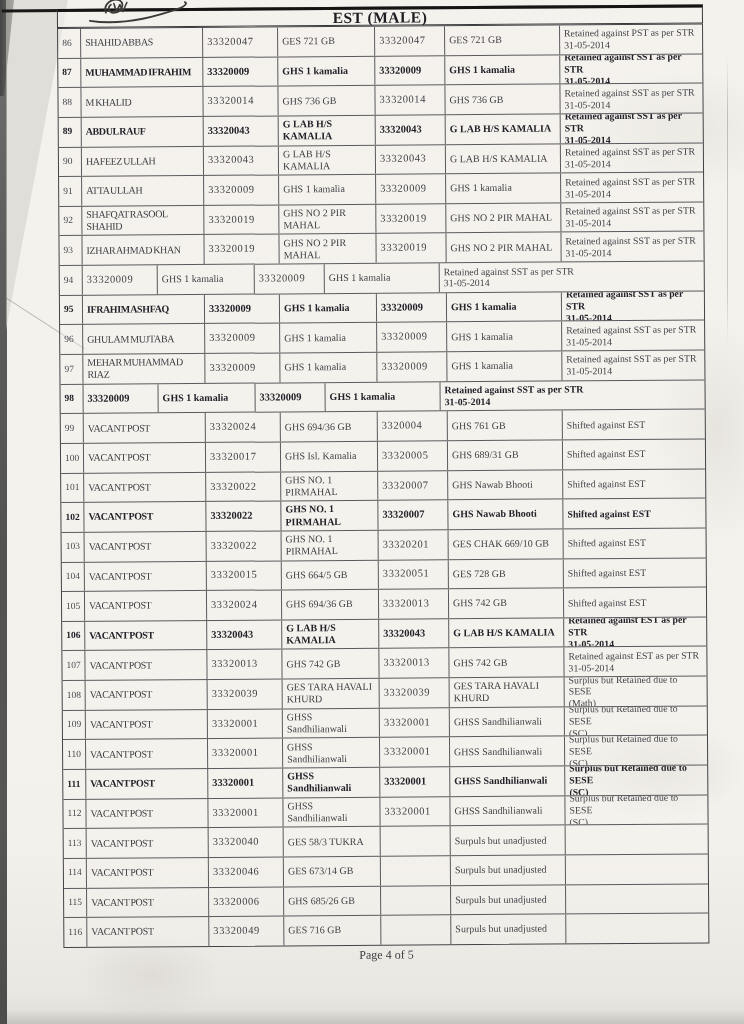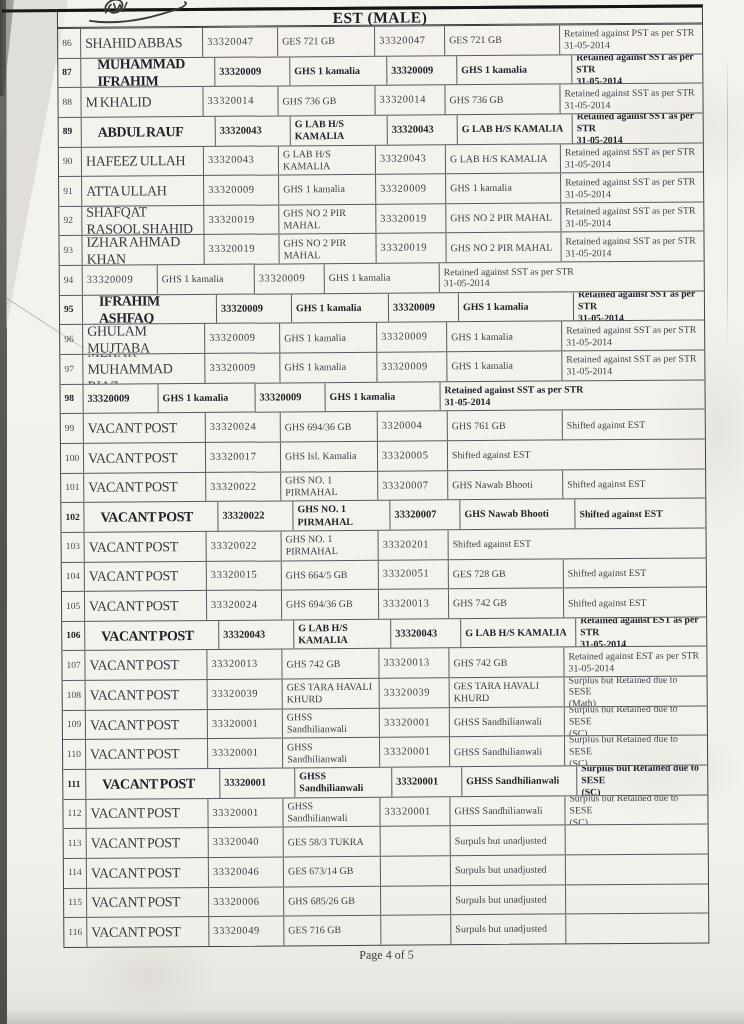--- a/index.html
+++ b/index.html
@@ -46,28 +46,28 @@
   .table{position:absolute;left:57px;top:28px;width:646px;height:920px;
     border:1.4px solid #434347;box-sizing:border-box;display:flex;flex-direction:column;
     background:rgba(246,244,239,.35);}
   .row{flex:1;display:flex;border-bottom:1px solid #5a5a5e;min-height:0;}
   .row:last-child{border-bottom:none;}
   .cell{border-right:1px solid #5a5a5e;box-sizing:border-box;
     padding:1px 4px;display:flex;align-items:center;
     font-size:10px;line-height:1.22;white-space:pre-line;overflow:hidden;}
   .cell:last-child{border-right:none;}
   .c0{width:23px;justify-content:flex-start;font-size:9.5px;color:#4a4950;text-align:right;}
-  .c1{width:122px;font-size:14px;letter-spacing:-.35px;word-spacing:-1px;color:#3c3b42;}
+  .c1{width:122px;font-size:10px;letter-spacing:-.35px;word-spacing:-1px;color:#3c3b42;}
   .c2{width:75px;letter-spacing:.55px;font-size:10.5px;}
   .c3{width:97px;}
   .c4{width:70px;letter-spacing:.55px;font-size:10.5px;}
   .c5{width:115px;}
   .c6{flex:1;font-size:9.8px;color:#45444b;}
   .row.em .cell{color:#23222a;font-weight:bold;letter-spacing:0;}
-  .row.em .c1{letter-spacing:-.4px;margin-left:12px;}
+  .row.em .c1{letter-spacing:-.4px;}
 
   .footer{position:absolute;left:57px;top:950px;width:646px;text-align:center;
     font-size:12px;color:#3d3c42;}
 </style>
 </head>
 <body>
 
 <div class="scan">
   <div class="edge-strip-left"></div>
   <div class="edge-top-wedge"></div>
@@ -227,20 +227,21 @@
             <div class="cell c4">3320004</div>
             <div class="cell c5">GHS 761 GB</div>
             <div class="cell c6">Shifted against EST</div>
           </div>
           <div class="row">
             <div class="cell c0">100</div>
             <div class="cell c1">VACANT POST</div>
             <div class="cell c2">33320017</div>
             <div class="cell c3">GHS Isl. Kamalia</div>
             <div class="cell c4">33320005</div>
+            <div class="cell c5">GHS 689/31 GB</div>
             <div class="cell c6">Shifted against EST</div>
           </div>
           <div class="row">
             <div class="cell c0">101</div>
             <div class="cell c1">VACANT POST</div>
             <div class="cell c2">33320022</div>
             <div class="cell c3">GHS NO. 1
 PIRMAHAL</div>
             <div class="cell c4">33320007</div>
             <div class="cell c5">GHS Nawab Bhooti</div>
@@ -256,20 +257,21 @@
             <div class="cell c5">GHS Nawab Bhooti</div>
             <div class="cell c6">Shifted against EST</div>
           </div>
           <div class="row">
             <div class="cell c0">103</div>
             <div class="cell c1">VACANT POST</div>
             <div class="cell c2">33320022</div>
             <div class="cell c3">GHS NO. 1
 PIRMAHAL</div>
             <div class="cell c4">33320201</div>
+            <div class="cell c5">GES CHAK 669/10 GB</div>
             <div class="cell c6">Shifted against EST</div>
           </div>
           <div class="row">
             <div class="cell c0">104</div>
             <div class="cell c1">VACANT POST</div>
             <div class="cell c2">33320015</div>
             <div class="cell c3">GHS 664/5 GB</div>
             <div class="cell c4">33320051</div>
             <div class="cell c5">GES 728 GB</div>
             <div class="cell c6">Shifted against EST</div>

